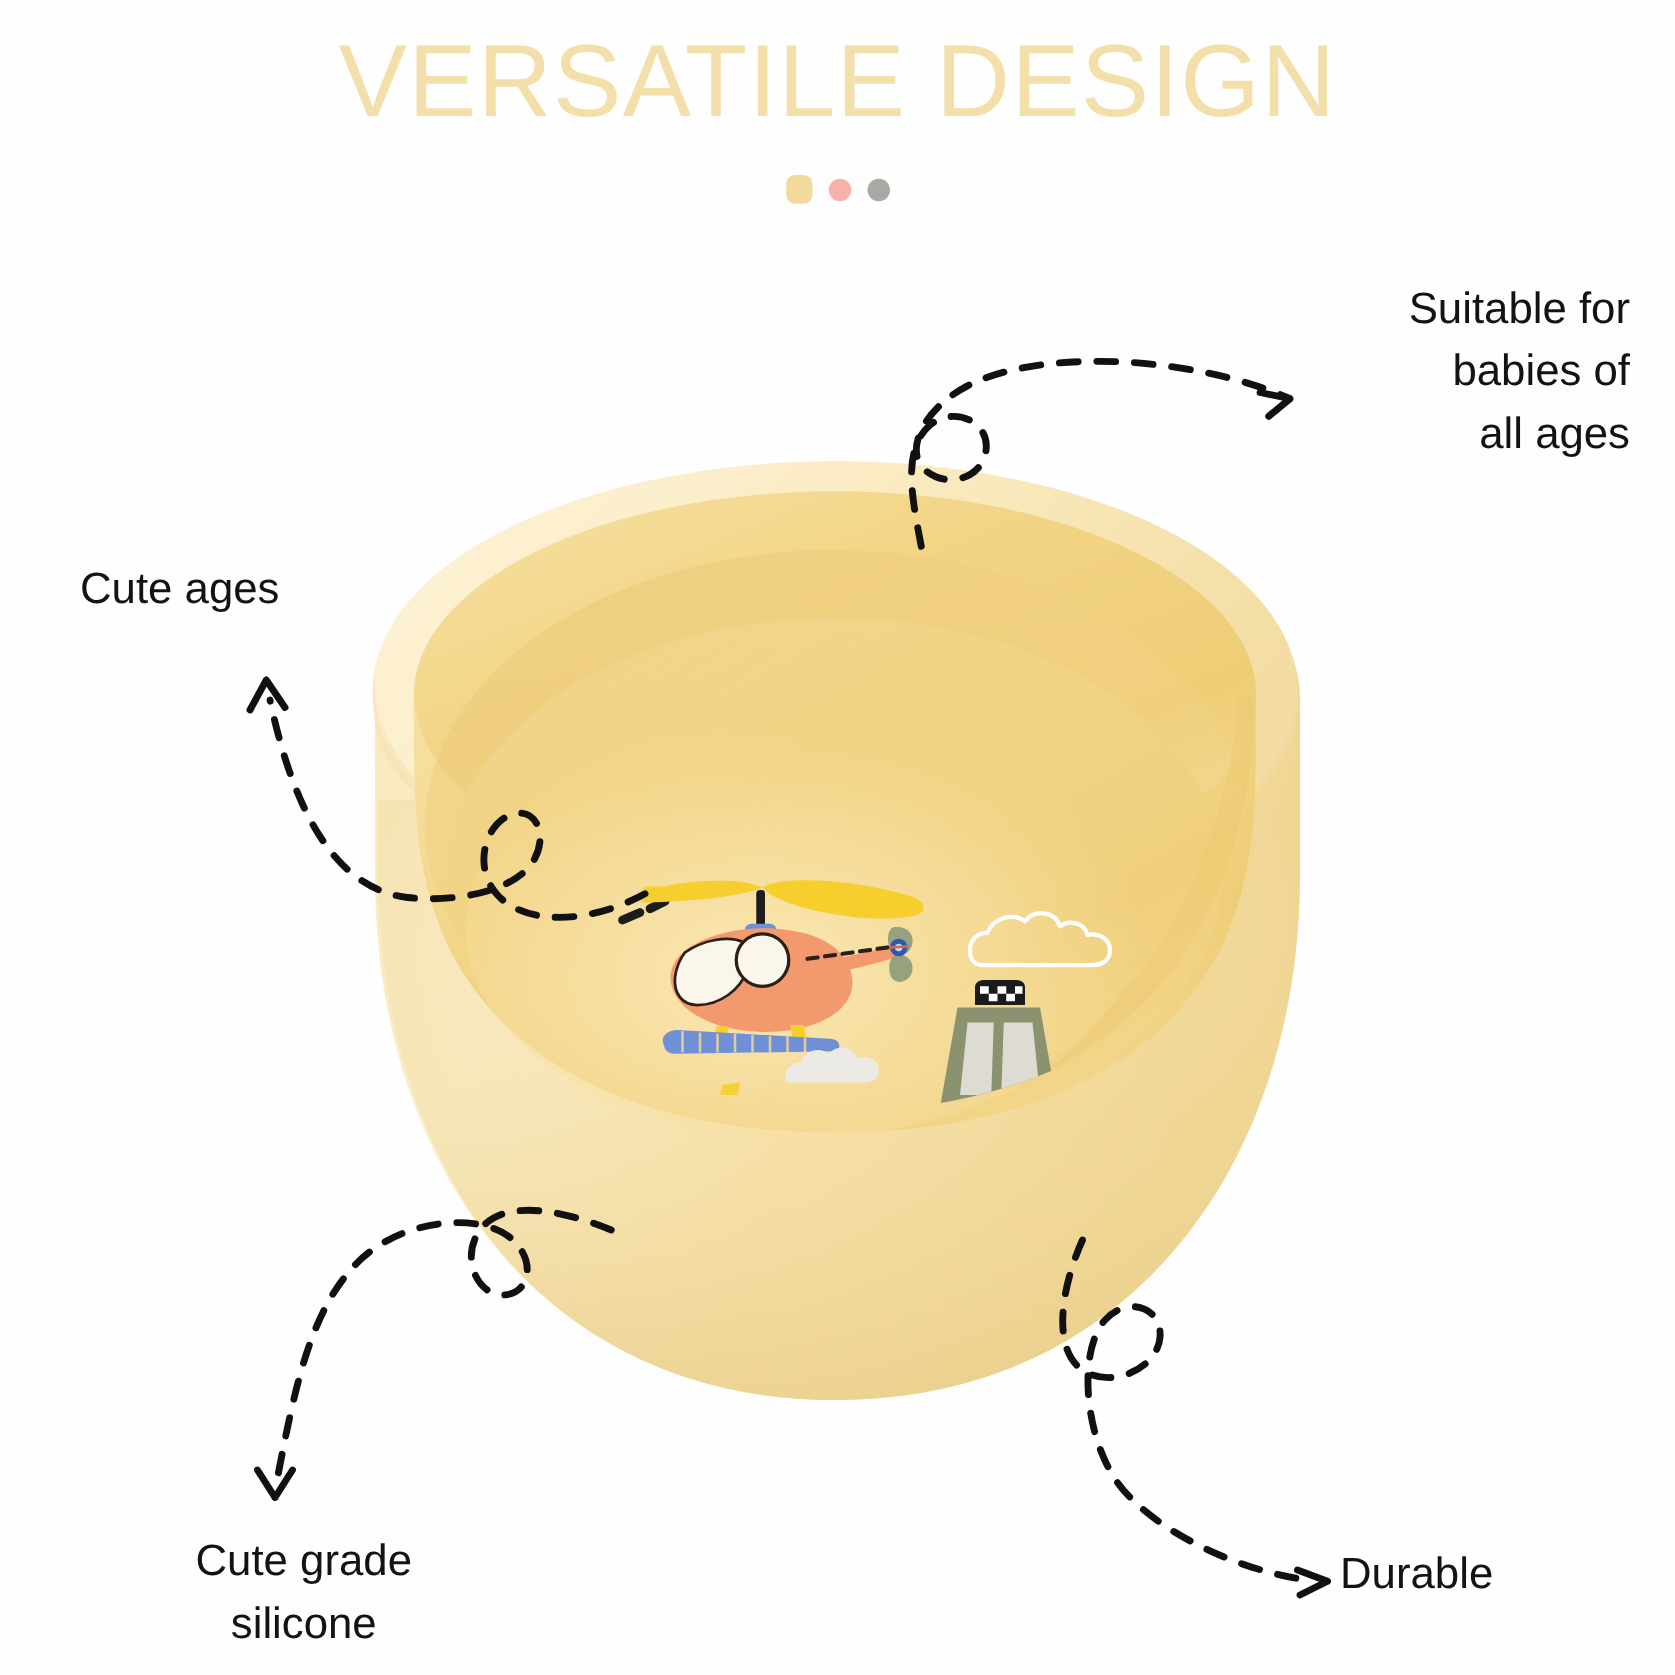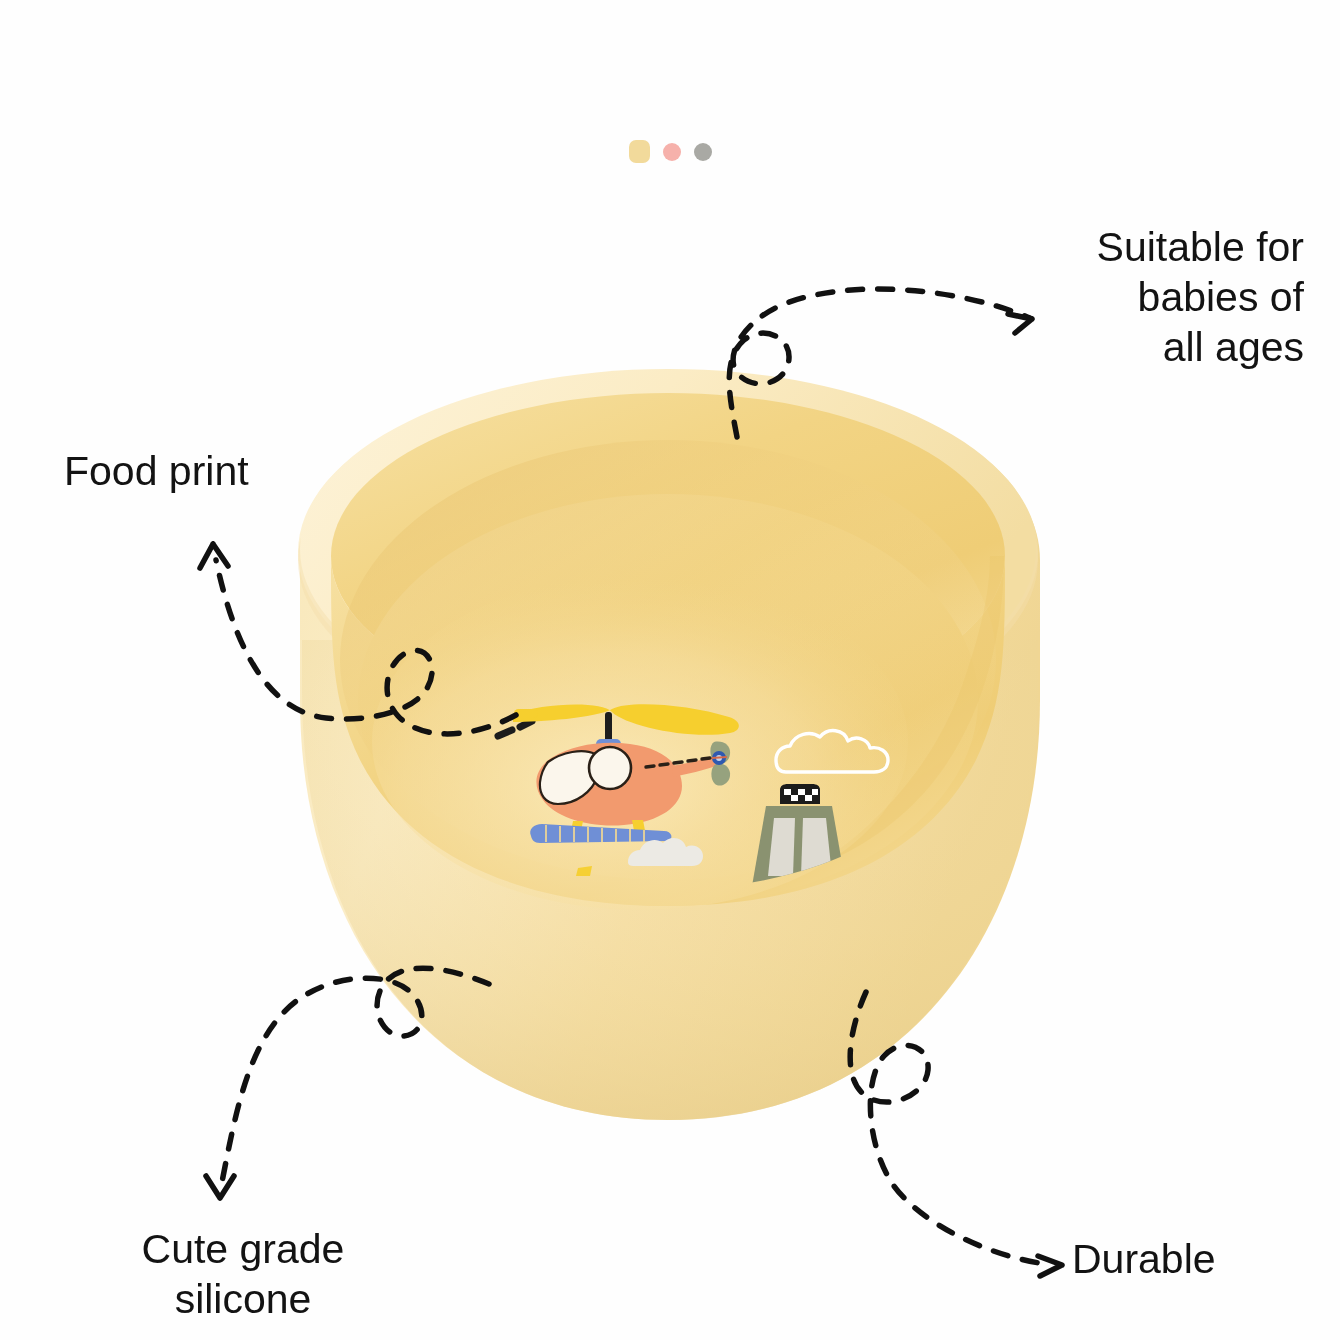--- a/index.html
+++ b/index.html
@@ -67,21 +67,21 @@
     width: 18px;
     height: 18px;
     border-radius: 50%;
     background: #a9a9a4;
   }
 
   
   .callout {
     position: absolute;
     color: #131313;
-    font-size: 41px;
+    font-size: 35px;
     line-height: 50px;
     font-weight: 400;
     white-space: pre-line;
   }
   .callout-top-right {
     top: 222px;
     right: 36px;
     text-align: right;
   }
   .callout-left {
@@ -109,20 +109,21 @@
     width: 1340px;
     height: 1340px;
     pointer-events: none;
   }
   .scene svg { display: block; }
 </style>
 </head>
 <body>
 
 <div class="header">
+  <div class="page-title">VERSATILE DESIGN</div>
 
   <div class="dots">
     <span class="dot dot-yellow"></span>
     <span class="dot dot-pink"></span>
     <span class="dot dot-gray"></span>
   </div>
 </div>
 
 <div class="scene">
 <svg width="1340" height="1340" viewBox="0 0 1340 1340" xmlns="http://www.w3.org/2000/svg">
@@ -388,18 +389,18 @@
              C 914 1220 986 1256 1046 1264"></path>
   </g>
   <path d="M 1062 1265 L 1038 1256 M 1062 1265 L 1040 1276" stroke="#111111" stroke-width="5.5" stroke-linecap="round" fill="none"></path>
 </svg>
 </div>
 
 <div class="callout callout-top-right">Suitable for
 babies of
 all ages</div>
 
-<div class="callout callout-left">Food print</div>
+<div class="callout callout-left">Cute ages</div>
 
 <div class="callout callout-bottom-left">Cute grade
 silicone</div>
 
 <div class="callout callout-bottom-right">Durable</div>
 
 </body></html>

